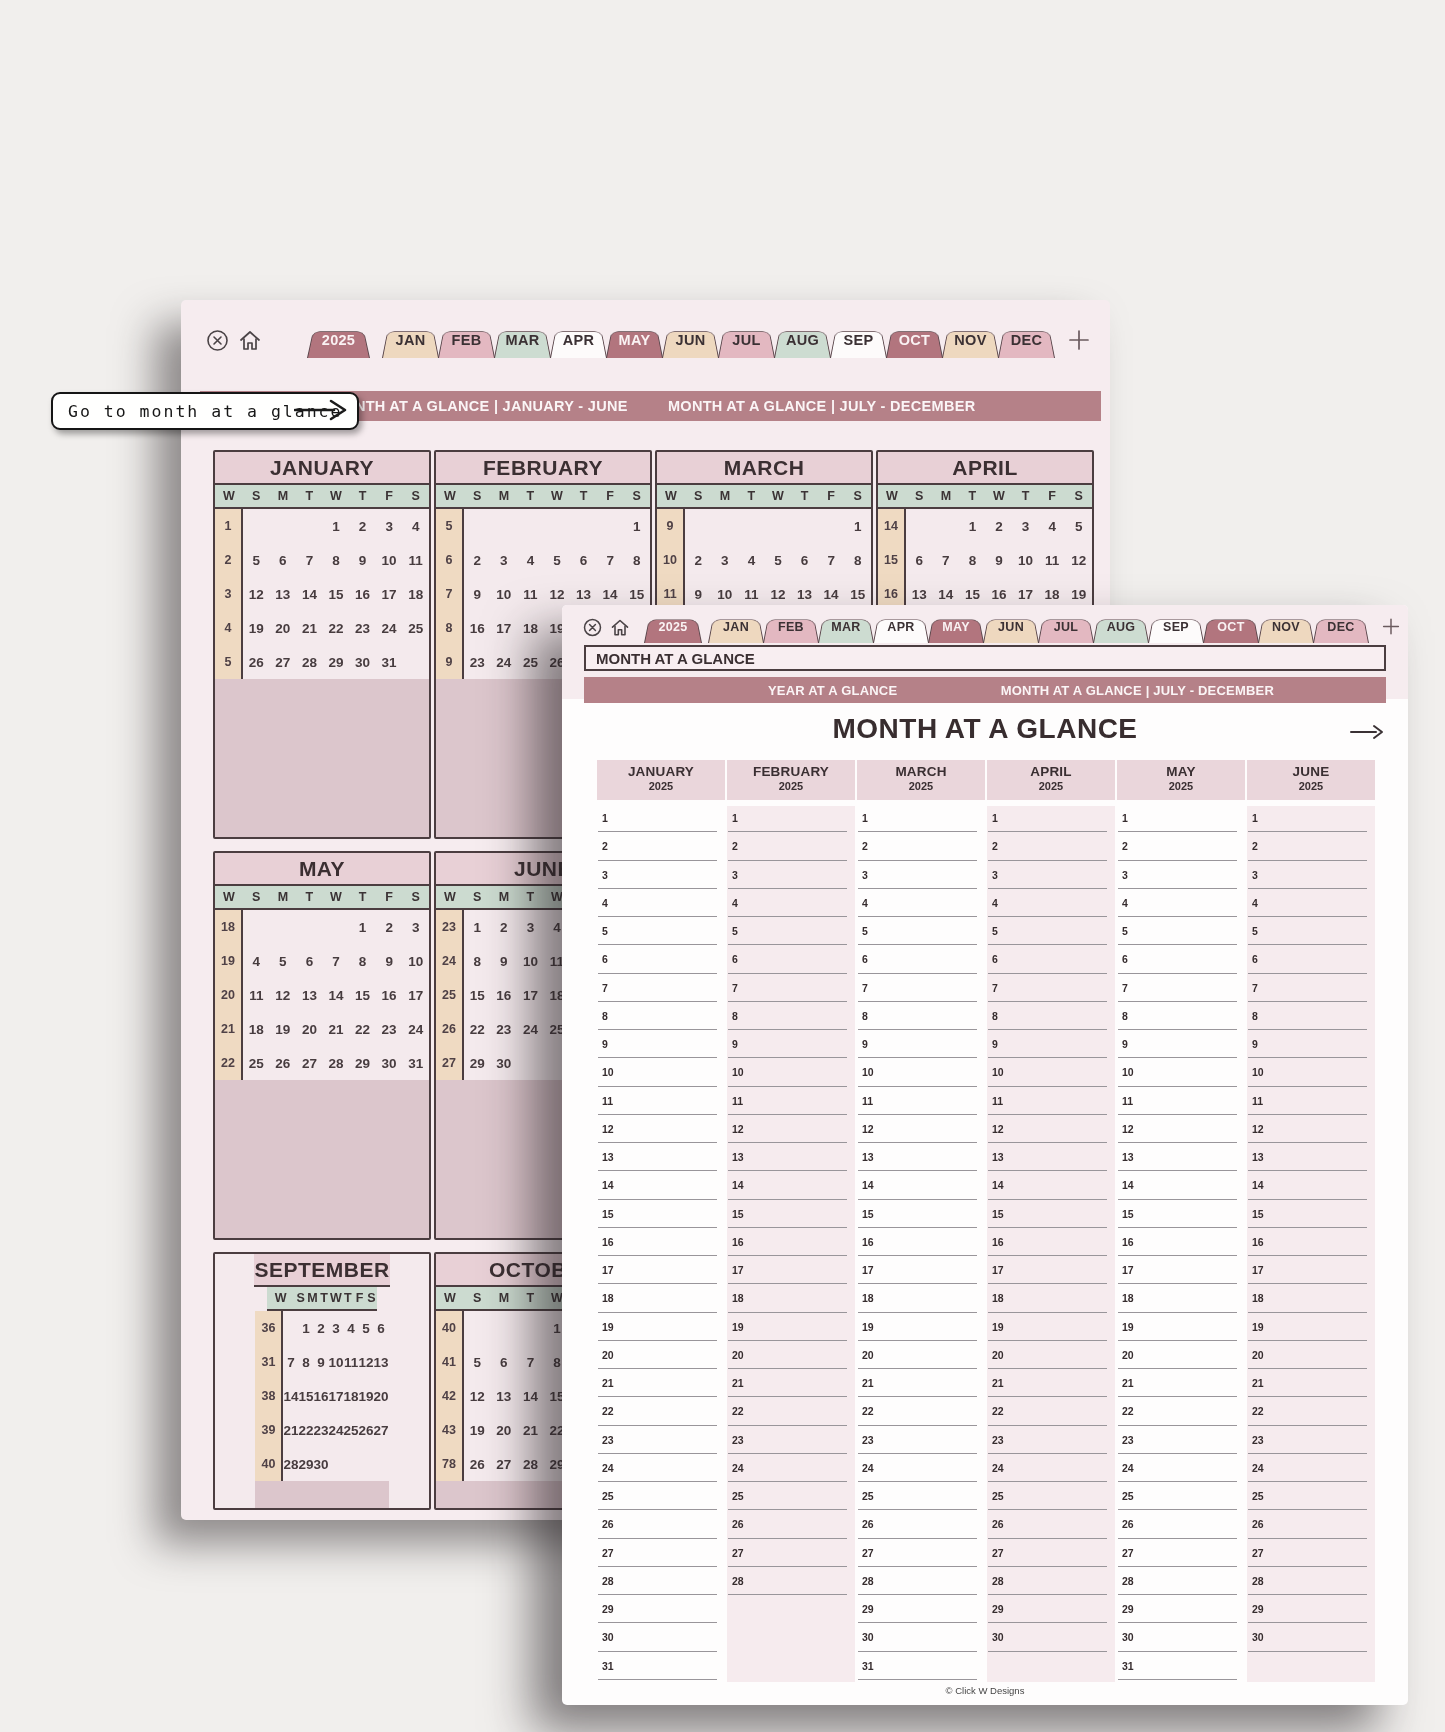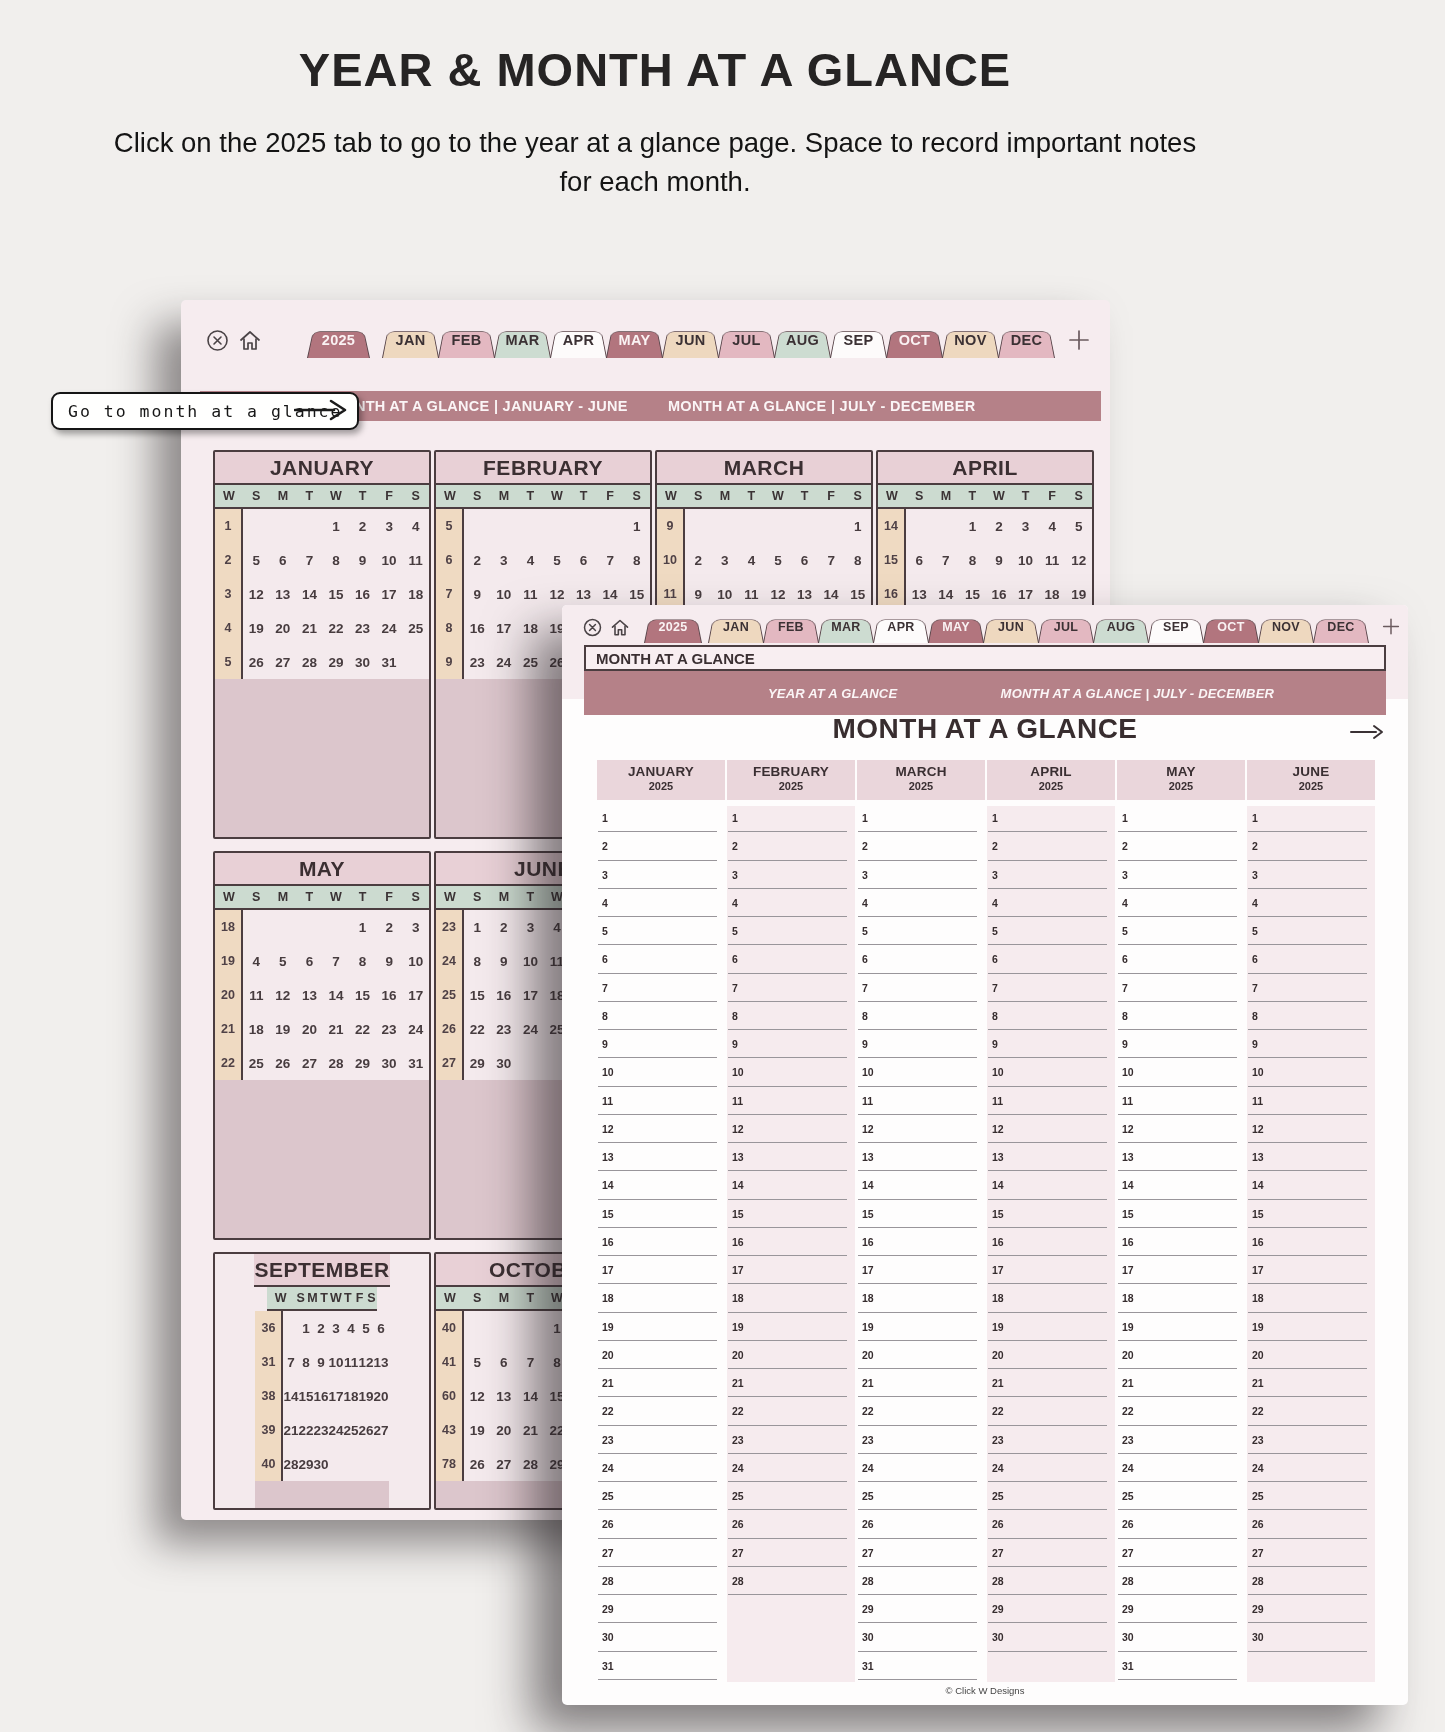--- a/index.html
+++ b/index.html
@@ -45,21 +45,21 @@
   .tab.light-text span { color:#faf2f3; }
   .plus-icon { margin-left:14px; margin-bottom:7px; cursor:pointer; }
 
   
   .sheet-header { position:absolute; display:flex; align-items:center;
                   border:2px solid #4b3d40; background:#f8eef1; color:#3a2f32; font-weight:700; }
   .bp .sheet-header { left:19px; right:9px; top:58px; height:33px; padding-left:18px; font-size:19px; }
   .fp .sheet-header { left:22px; right:22px; top:40px; height:26px; padding-left:10px; font-size:15px; }
   .navbar { position:absolute; background:#b58188; }
   .bp .navbar { left:19px; right:9px; top:91px; height:30px; }
-  .fp .navbar { left:22px; right:22px; top:66px; height:44px;font-style:italic; }
+  .fp .navbar { left:22px; right:22px; top:72px; height:26px; }
   .nav-link { position:absolute; top:50%; transform:translate(-50%,-50%); white-space:nowrap;
               color:#fbf5f6; font-weight:700; cursor:pointer; }
   .bp .nav-link { font-size:14.5px; letter-spacing:.3px; }
   .fp .nav-link { font-size:13px; letter-spacing:.2px; }
   .nav-left { left:31%; } .nav-right { left:69%; }
 
   
   .ygrid { position:absolute; left:32px; top:150px; display:grid;
            grid-template-columns:repeat(4,218px); grid-template-rows:389px 389px 258px;
            column-gap:3px; row-gap:12px; }
@@ -104,24 +104,20 @@
              padding:0 15px; background:#fffffe; border:2.5px solid #151515; border-radius:9px;
              font-family:"DejaVu Sans Mono", monospace; font-size:16.5px; letter-spacing:2px;
              color:#161616; box-shadow:3px 4px 6px rgba(0,0,0,.35); z-index:6; white-space:nowrap;margin-left:43px; }
   .callout-arrow { position:absolute; left:294px; top:397px; z-index:6; }
 </style>
 </head>
 <body>
 
 <div class="stage">
 
-  <div class="pg-header">
-    <div class="pg-title">YEAR &amp; MONTH AT A GLANCE</div>
-    <div class="pg-sub">Click on the 2025 tab to go to the year at a glance page. Space to record important notes for each month.</div>
-  </div>
 
   <div class="planner bp">
     <div class="tabbar">
       <svg class="bar-icon" width="25" height="25" viewBox="0 0 25 25">
         <circle cx="12.5" cy="12.5" r="9.5" fill="none" stroke="#4a4346" stroke-width="1.6"></circle>
         <path d="M9 9 L16 16 M16 9 L9 16" stroke="#4a4346" stroke-width="1.6" stroke-linecap="round"></path>
       </svg>
       <svg class="bar-icon" width="24" height="24" viewBox="0 0 24 24">
         <path d="M3 11 L12 3 L21 11" fill="none" stroke="#4a4346" stroke-width="1.7" stroke-linecap="round" stroke-linejoin="round"></path>
         <path d="M6 10 V20 H10 V14 H14 V20 H18 V10" fill="none" stroke="#4a4346" stroke-width="1.7" stroke-linecap="round" stroke-linejoin="round"></path>
@@ -688,21 +684,21 @@
               <span class="cal-weeknum">41</span>
               <span class="cal-day">5</span>
               <span class="cal-day">6</span>
               <span class="cal-day">7</span>
               <span class="cal-day">8</span>
               <span class="cal-day">9</span>
               <span class="cal-day">10</span>
               <span class="cal-day">11</span>
             </div>
             <div class="cal-week">
-              <span class="cal-weeknum">60</span>
+              <span class="cal-weeknum">42</span>
               <span class="cal-day">12</span>
               <span class="cal-day">13</span>
               <span class="cal-day">14</span>
               <span class="cal-day">15</span>
               <span class="cal-day">16</span>
               <span class="cal-day">17</span>
               <span class="cal-day">18</span>
             </div>
             <div class="cal-week">
               <span class="cal-weeknum">43</span>

